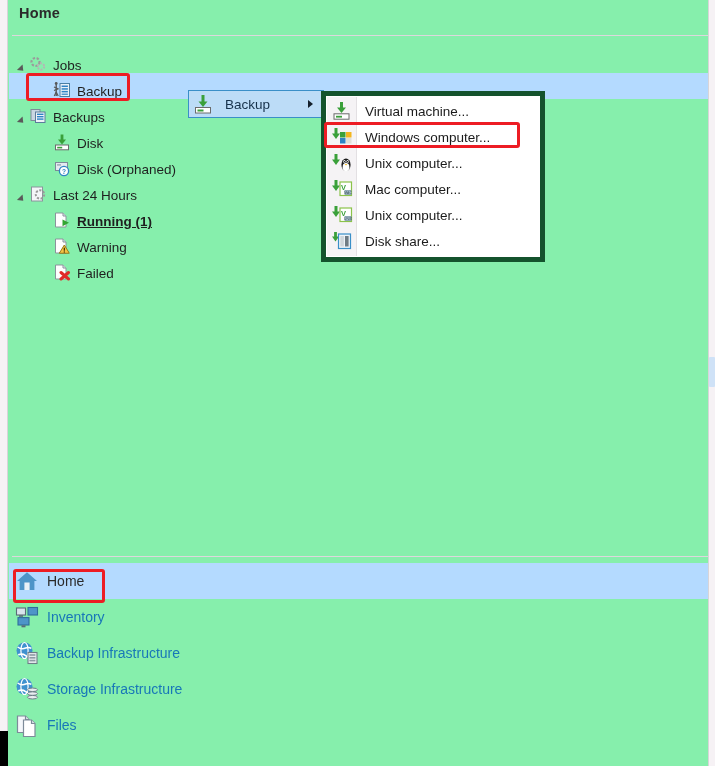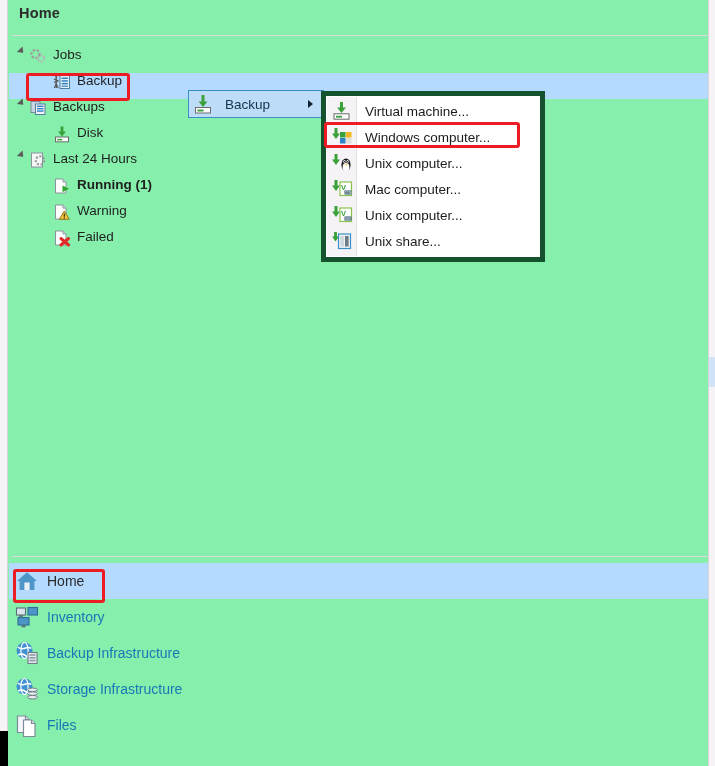--- a/index.html
+++ b/index.html
@@ -83,21 +83,21 @@
   .tree {
     position: absolute;
     left: 9px;
     top: 47px;
     width: 699px;
   }
   .tree-row {
     position: relative;
     height: 26px;
     display: flex;
-    align-items: flex-start;
+    align-items: flex-end;
     font-size: 13.5px;
     color: #1f1f1f;
     white-space: nowrap;
   }
   .tree-row.selected {
     background: #b4daff;
   }
   .tree-row .twisty {
     width: 16px;
     min-width: 16px;
@@ -116,21 +116,21 @@
   .tree-row .ico {
     width: 18px; min-width: 18px;
     height: 18px;
     margin-right: 6px;
     display: inline-block;
     position: relative;
   }
   .tree-row .lbl { padding-right: 2px; }
   .tree-row.level1 { padding-left: 0px; }
   .tree-row.level2 { padding-left: 24px; }
-  .tree-row.bold .lbl { font-weight: bold; }
+  .tree-row.bold .lbl { font-weight: bold; text-decoration: underline; }
 
   
   .redbox {
     position: absolute;
     border: 3px solid #ed1c24;
     border-radius: 3px;
     box-sizing: border-box;
     pointer-events: none;
   }
 
@@ -289,20 +289,32 @@
         <span class="twisty"></span>
         <span class="ico">
           <svg width="18" height="18" viewBox="0 0 18 18">
             <path d="M9 1.5v5.5" stroke="#3aa03a" stroke-width="2.8" fill="none"></path>
             <path d="M5 6.5 L9 11.5 L13 6.5 Z" fill="#3aa03a"></path>
             <rect x="2.5" y="12" width="13" height="4.8" fill="#ffffff" stroke="#6b6b6b" stroke-width="1"></rect>
             <rect x="4.2" y="13.8" width="5" height="1.6" fill="#3aa03a"></rect>
           </svg>
         </span>
         <span class="lbl">Disk</span>
+      </div>
+      <div class="tree-row level2">
+        <span class="twisty"></span>
+        <span class="ico">
+          <svg width="18" height="18" viewBox="0 0 18 18">
+            <rect x="2.5" y="3.5" width="12" height="8" fill="#e4eaf0" stroke="#7d8b99" stroke-width="1"></rect>
+            <rect x="4" y="5.2" width="4" height="1.4" fill="#9aa8b5"></rect>
+            <circle cx="11" cy="12" r="4.6" fill="#ffffff" stroke="#2f83c5" stroke-width="1.3"></circle>
+            <text x="11" y="14.6" font-size="6.6" font-family="Liberation Sans, sans-serif" fill="#2f83c5" text-anchor="middle" font-weight="bold">?</text>
+          </svg>
+        </span>
+        <span class="lbl">Disk (Orphaned)</span>
       </div>
       <div class="tree-row level1">
         <span class="twisty">
           <span class="tw-glyph"></span>
         </span>
         <span class="ico">
           <svg width="18" height="18" viewBox="0 0 18 18">
             <rect x="2.5" y="2" width="11" height="14" fill="#f4f6f8" stroke="#8b949c" stroke-width="1"></rect>
             <circle cx="11" cy="9.5" r="4.2" fill="none" stroke="#9a9a9a" stroke-width="2" stroke-dasharray="2.2 1.5"></circle>
           </svg>
@@ -432,21 +444,21 @@
         <div class="ctx-item">
           <span class="mi">
             <svg width="22" height="20" viewBox="0 0 22 20">
               <path d="M4.5 1v5" stroke="#3aa03a" stroke-width="2.8" fill="none"></path>
               <path d="M1 5.5 L4.5 10.5 L8 5.5 Z" fill="#3aa03a"></path>
               <rect x="7.5" y="3" width="12" height="14.5" fill="#eef3f8" stroke="#3a8fc8" stroke-width="1.2"></rect>
               <rect x="9.3" y="5" width="3.6" height="10.5" fill="#cfd6db"></rect>
               <rect x="14" y="5" width="3.6" height="10.5" fill="#6f7b84"></rect>
             </svg>
           </span>
-          <span>Unix share...</span>
+          <span>Disk share...</span>
         </div>
       </div>
   </div>
 
   <div class="nav-sep"></div>
   <div class="navpanel" id="navpanel">
       <div class="nav-row selected">
         <span class="nico">
           <svg width="24" height="24" viewBox="0 0 24 24">
             <path d="M2 12 L12 3.2 L22 12 L19.4 12 L19.4 21 L4.6 21 L4.6 12 Z" fill="#4e95c8"></path>

